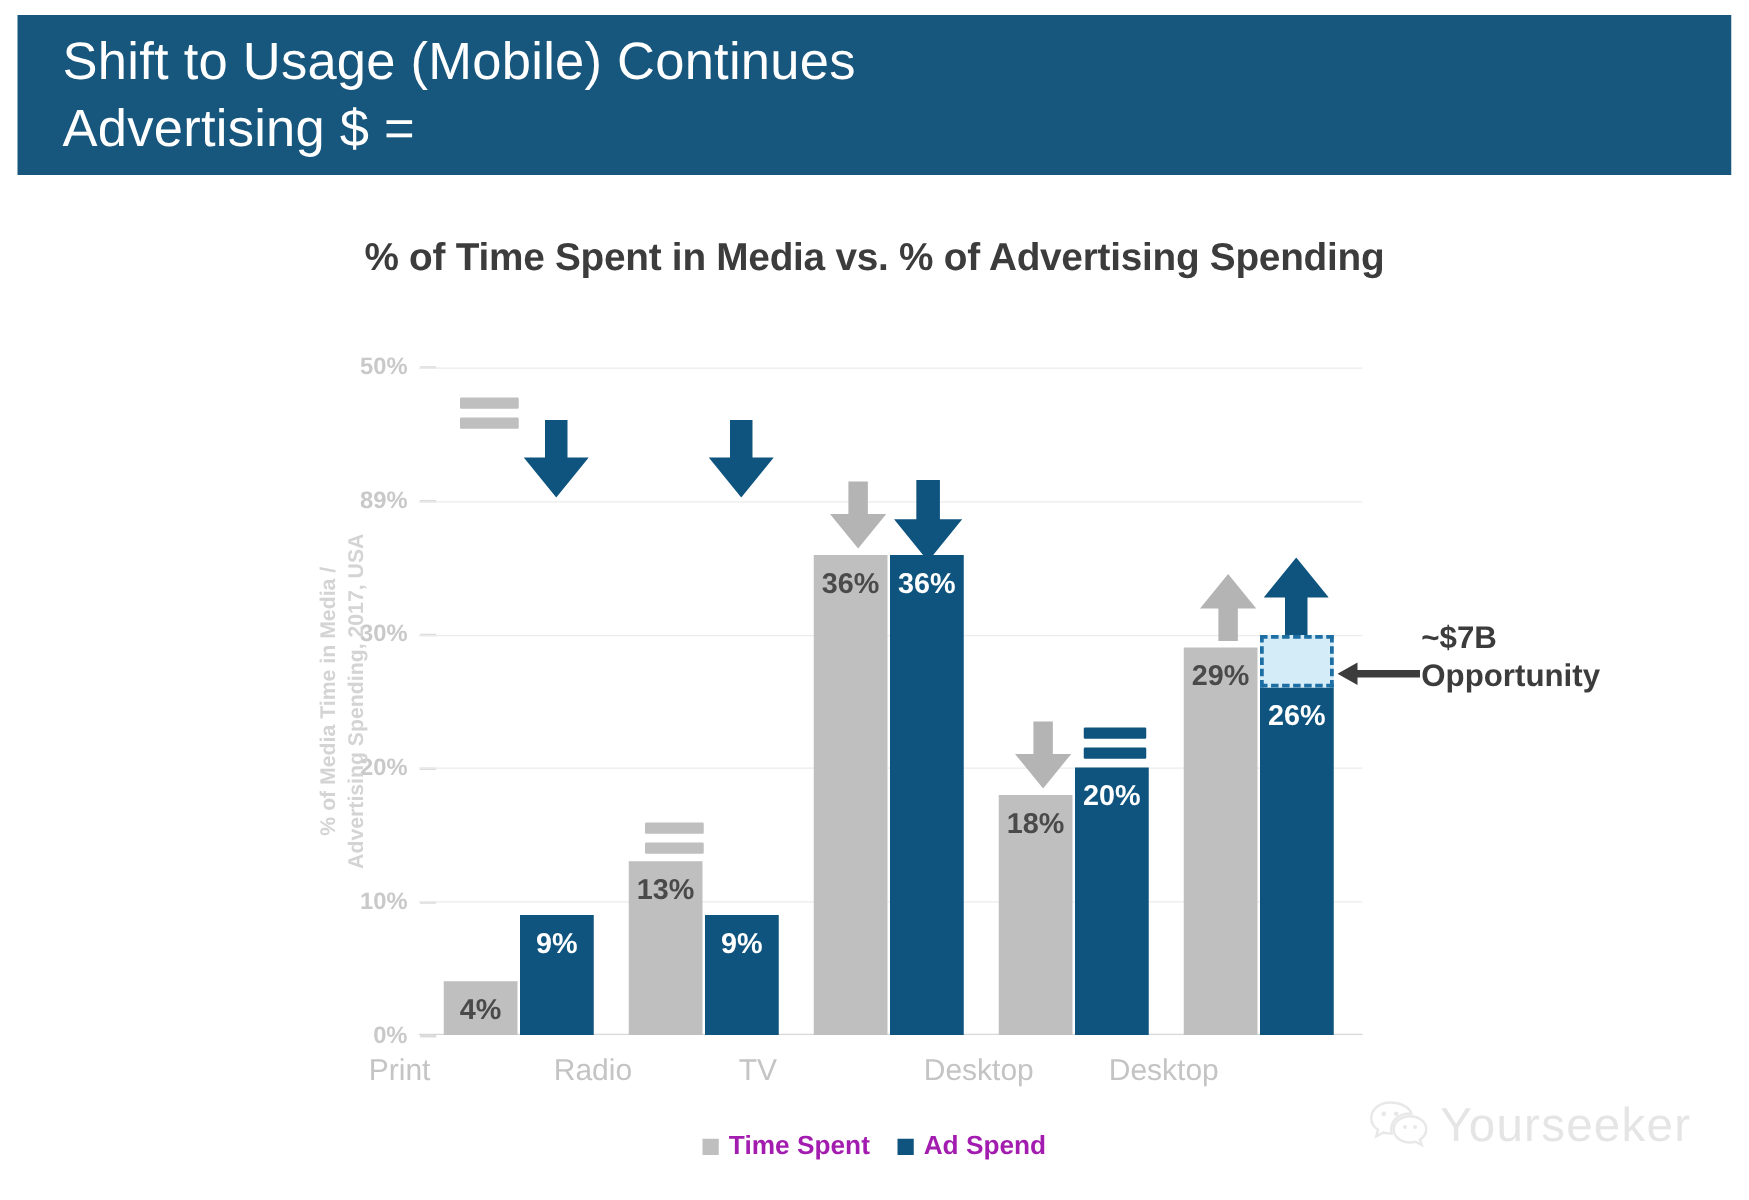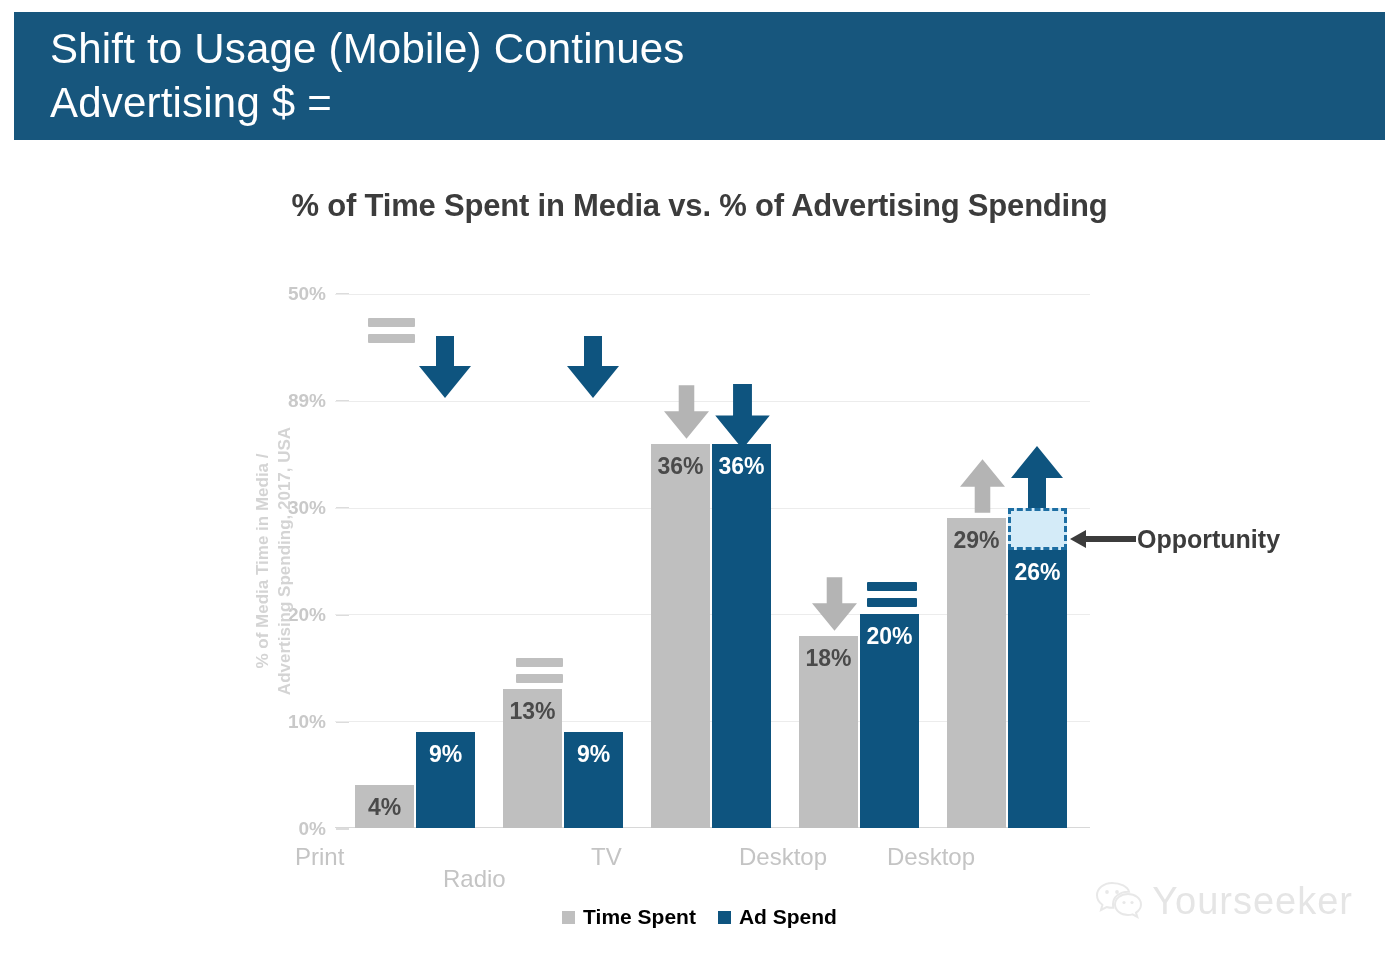--- a/index.html
+++ b/index.html
@@ -103,39 +103,39 @@
   .eq.gray span { background: #bfbfbf; }
   .eq.blue span { background: #0e547f; }
 
   
   .callout {
     position: absolute;
     font-size: 25px; font-weight: bold; color: #3c3c3c;
     line-height: 31px; white-space: nowrap;
   }
   .callout .l1 { display: block; padding-left: 42px; }
-  .callout .l2 { display: block; padding-left: 42px; margin-top: 29px; }
+  .callout .l2 { display: block; padding-left: 42px; }
   .callout-arrow { position: absolute; }
 
   
   .xlab {
     position: absolute;
     font-size: 24px; color: #c4c4c4;
   }
 
   
   .legend {
     position: absolute; left: 0; top: 905px; width: 1399px;
     display: flex; justify-content: center; align-items: center; gap: 22px;
   }
   .legend-item { display: flex; align-items: center; gap: 8px; }
   .legend-swatch { width: 13px; height: 13px; display:block; }
   .legend-swatch.gray { background: #bfbfbf; }
   .legend-swatch.blue { background: #0e547f; }
-  .legend-text { font-size: 21px; font-weight: bold; color: #000000; }
+  .legend-text { font-size: 21px; font-weight: bold; color: #a21caf; }
 
   
   .watermark {
     position: absolute; right: 46px; top: 880px;
     display: flex; align-items: center; gap: 10px;
     opacity: .55;
   }
   .wm-text { font-size: 38px; color: #d0d0d0; letter-spacing: 1px; }
 </style>
 </head>
@@ -286,31 +286,32 @@
       <div class="marker" style="left:64px; bottom:320px;">
         <svg class="arrow-svg" width="52" height="62" viewBox="0 0 52 62" aria-hidden="true">
           <polygon points="26,0 52,32 35,32 35,62 17,62 17,32 0,32" fill="#0e547f"></polygon>
         </svg>
       </div>
     </div>
 
   </div>
 
   <div class="callout" style="left:1095px; top:495px;">
+    <span class="l1">~$7B</span>
     <span class="l2">Opportunity</span>
   </div>
   <div class="callout-arrow" style="left:1070px; top:528px;">
     <svg width="66" height="22" viewBox="0 0 66 22" aria-hidden="true">
       <polygon points="0,11 16,2 16,8 66,8 66,14 16,14 16,20" fill="#3c3c3c"></polygon>
     </svg>
   </div>
 
   <div>
     <div class="xlab" style="left:295px; top:843px; width:200px;">Print</div>
-    <div class="xlab" style="left:443px; top:843px; width:200px;margin-top:22px;">Radio</div>
+    <div class="xlab" style="left:443px; top:843px; width:200px;">Radio</div>
     <div class="xlab" style="left:591px; top:843px; width:200px;">TV</div>
     <div class="xlab" style="left:739px; top:843px; width:200px;">Desktop</div>
     <div class="xlab" style="left:887px; top:843px; width:200px;">Desktop</div>
   </div>
 
   <div class="legend">
     <div class="legend-item">
       <span class="legend-swatch gray"></span>
       <span class="legend-text">Time Spent</span>
     </div>

